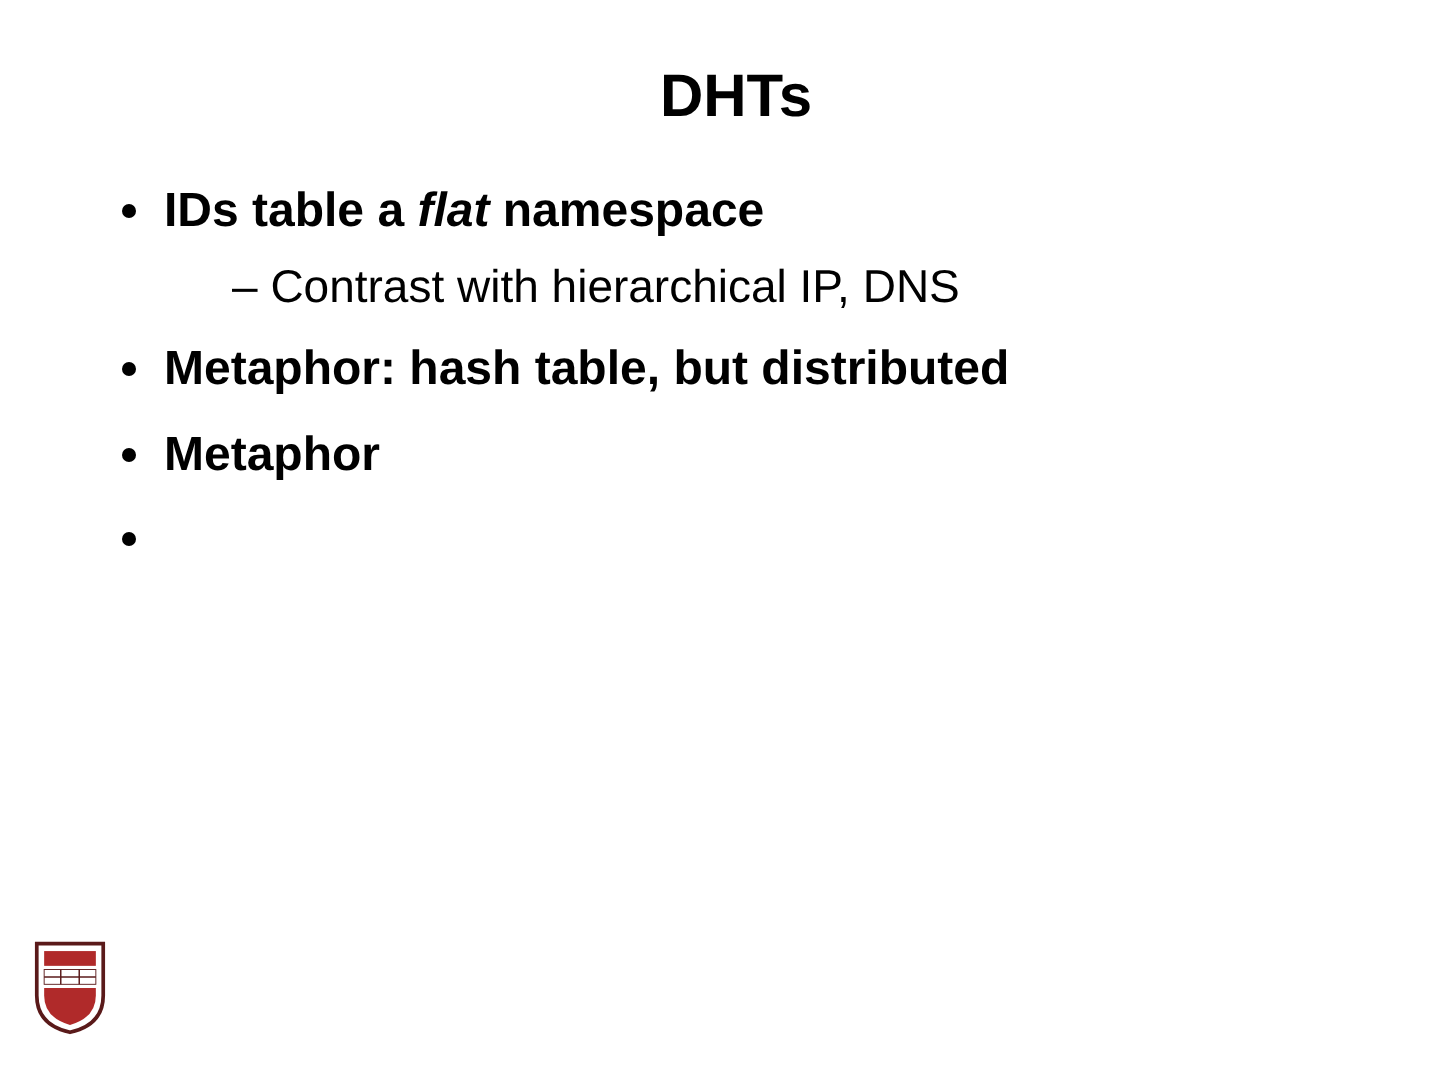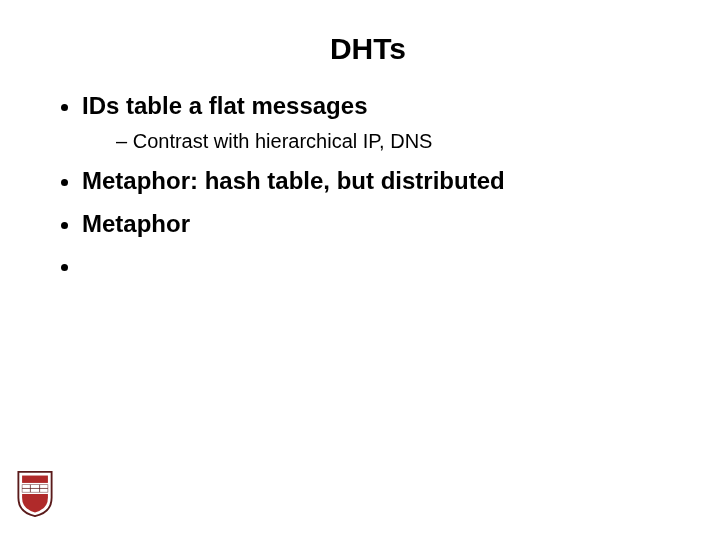--- a/index.html
+++ b/index.html
@@ -2,23 +2,23 @@
 <html><head>
 <meta charset="utf-8">
 <style>
   * { margin: 0; padding: 0; box-sizing: border-box; }
   html, body { width: 720px; height: 540px; background: #ffffff; font-family: Arial, Helvetica, sans-serif; color: #000; }
   .slide { position: relative; width: 720px; height: 540px; padding: 24px 48px 24px 64px; }
   .title { font-size: 30px; font-weight: bold; text-align: center; margin-top: 8px; margin-bottom: 24px; }
   ul.level1 { list-style: disc; padding-left: 18px; }
   ul.level1 > li { font-size: 24px; font-weight: bold; margin-top: 10px; line-height: 1.35; }
   ul.level2 { list-style: none; padding-left: 34px; margin-top: 6px; margin-bottom: 2px; }
-  ul.level2 > li { font-size: 20px; font-weight: normal; margin-top: 2px; line-height: 1.35; }
+  ul.level2 > li { font-size: 23px; font-weight: normal; margin-top: 2px; line-height: 1.35; }
   ul.level2 > li::before { content: "– "; }
-  .italic { }
+  .italic { font-style: italic; }
   .highlight-box {
     position: absolute;
     left: 88px;
     top: 420px;
     width: 500px;
     height: 68px;
     border: 2px solid #7fa84c;
     border-radius: 14px;
     background: linear-gradient(to bottom, rgba(214,232,181,0.55), rgba(214,232,181,0.9));
     z-index: -1;
@@ -35,21 +35,21 @@
 </head>
 <body>
 
 <div class="slide">
 
   <div class="title">DHTs</div>
 
   <ul class="level1">
 
     <li>
-      <span>IDs table a </span><span class="italic">flat</span><span> messages</span>
+      <span>IDs table a </span><span class="italic">flat</span><span> namespace</span>
       <ul class="level2">
         <li>Contrast with hierarchical IP, DNS</li>
       </ul>
     </li>
 
     <li>Metaphor: hash table, but distributed</li>
 
     <li>
       <span>Metaphor</span>
     </li>

